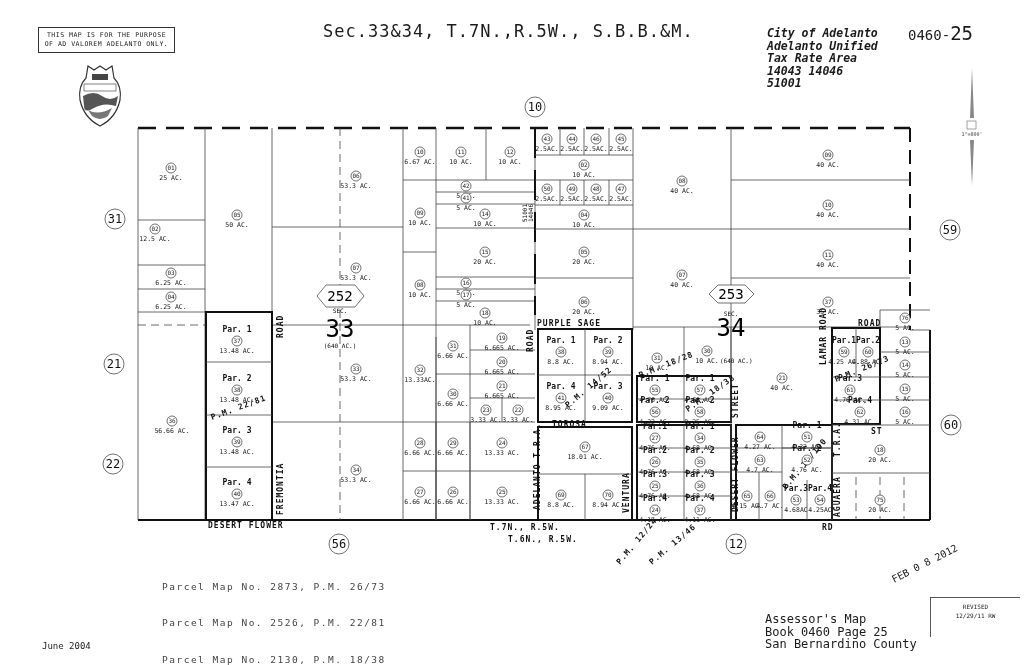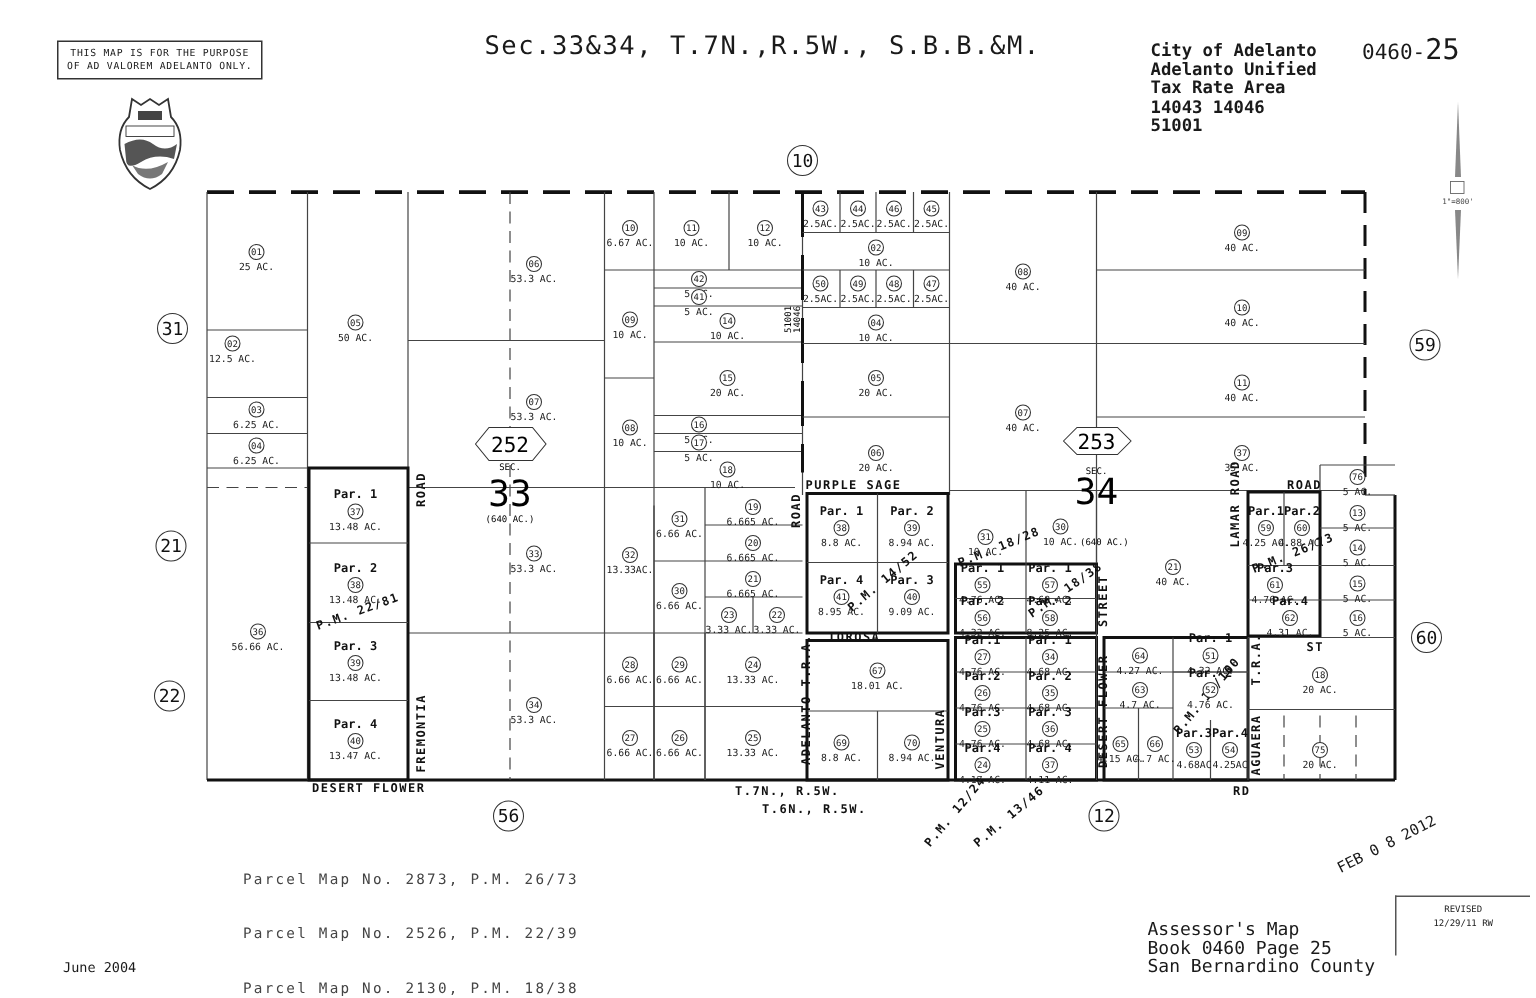--- a/index.html
+++ b/index.html
@@ -1,20 +1,20 @@
 <!DOCTYPE html>
 <html><head>
 <meta charset="utf-8">
 <style>
   html,body{margin:0;padding:0;background:#fff;}
   body{width:1024px;height:665px;position:relative;overflow:hidden;font-family:"DejaVu Sans Mono","Liberation Mono",monospace;color:#1a1a1a;}
   .abs{position:absolute;}
   .disclaimer{left:38px;top:27px;width:137px;height:26px;border:1px solid #333;font-size:6.5px;line-height:9px;text-align:center;padding-top:3px;box-sizing:border-box;letter-spacing:.5px;}
   .title{left:323px;top:21px;font-size:17px;letter-spacing:1px;text-align:center;}
-  .city{left:767px;top:27px;font-size:11.5px;line-height:12.5px;font-weight:bold;}
+  .city{left:767px;top:27px;font-size:11.5px;line-height:12.5px;font-weight:bold;font-style:italic;}
   .book{left:908px;top:22px;font-size:14px;}
   .book .pg{font-size:19px;}
   .pmlist{left:162px;top:557px;font-size:9.5px;line-height:12.1px;letter-spacing:1.5px;white-space:pre;color:#444;}
   .date{left:42px;top:641px;font-size:9px;text-align:center;}
   .assessor{left:765px;top:613px;font-size:12px;line-height:12.5px;font-weight:normal;}
   .stamp{left:890px;top:575px;font-size:10px;transform:rotate(-27deg);transform-origin:left top;}
   .revised{left:930px;top:597px;width:90px;height:40px;border-left:1px solid #555;border-top:1px solid #555;font-size:6px;text-align:center;padding-top:4px;box-sizing:border-box;line-height:9px;}
   svg{position:absolute;left:0;top:0;}
   svg text{font-family:"DejaVu Sans Mono","Liberation Mono",monospace;}
 </style>
@@ -792,21 +792,21 @@
       <g>
         <circle cx="880" cy="500" r="5" class="c"></circle>
         <text x="880" y="502" class="cn">75</text>
         <text x="880" y="512" class="t">20 AC.</text>
       </g>
     </g>
 </svg>
 
 <div class="abs pmlist">
   <div>Parcel Map No. 2873, P.M. 26/73</div>
-  <div>Parcel Map No. 2526, P.M. 22/39</div>
+  <div>Parcel Map No. 2526, P.M. 22/81</div>
   <div>Parcel Map No. 2130, P.M. 18/38</div>
   
   
   
   
   
 </div>
 
 <div class="abs date">June 2004</div>
 

